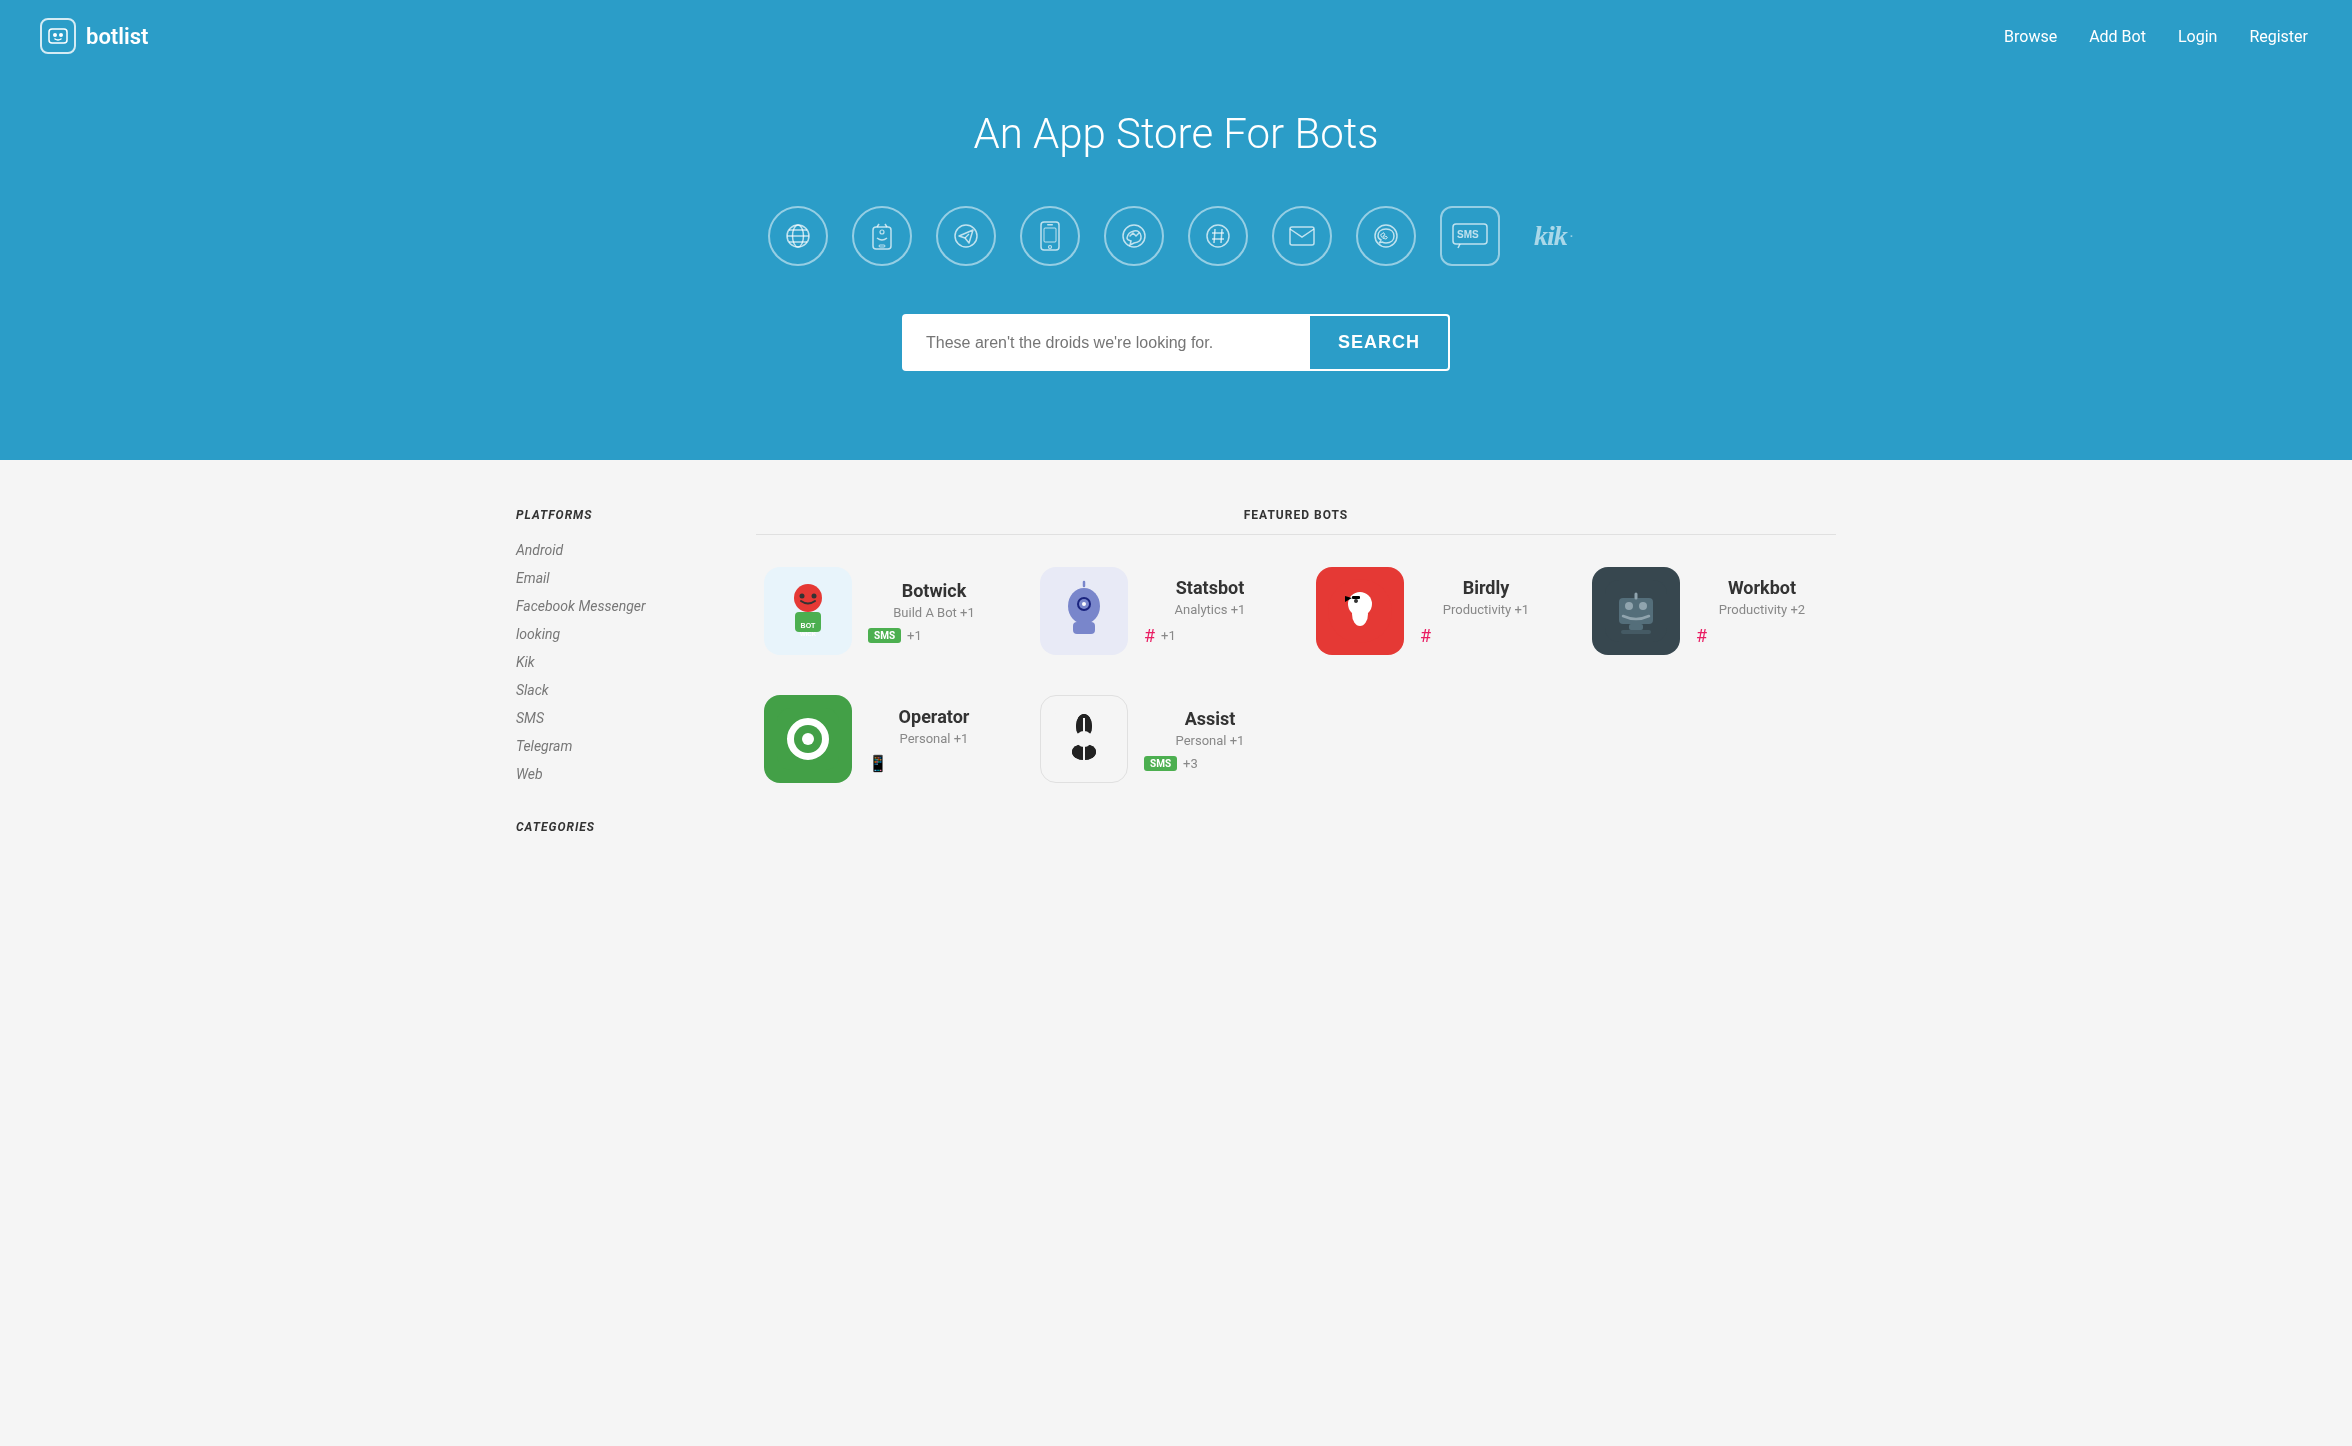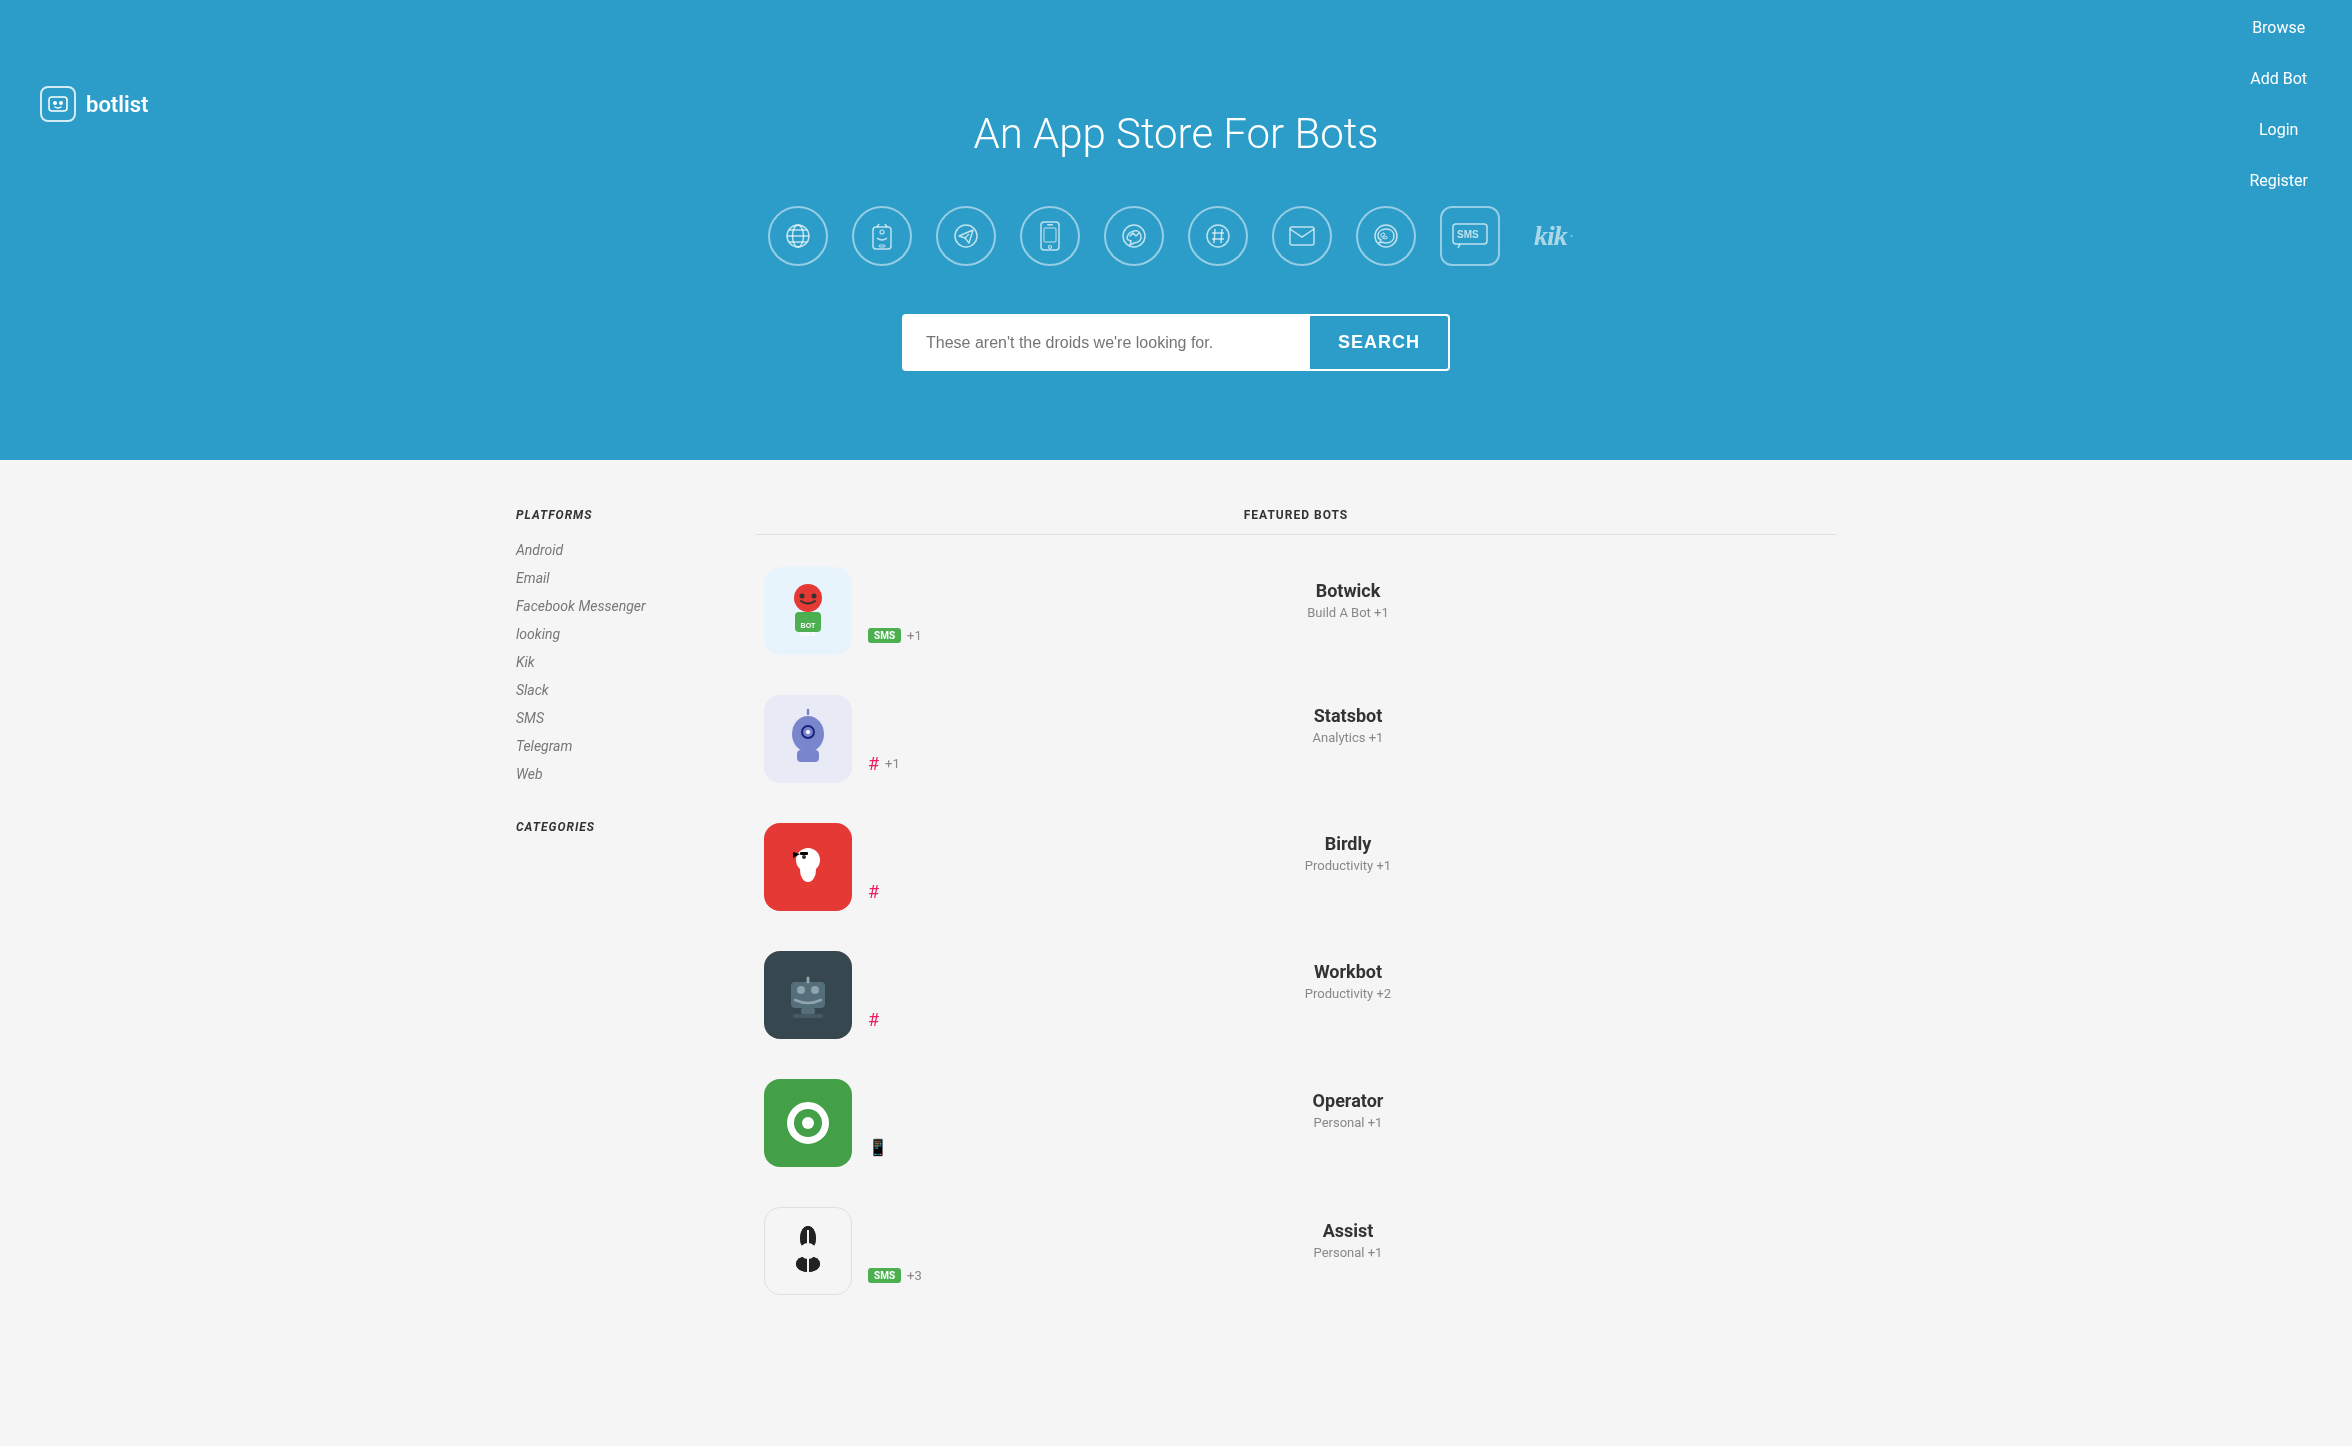--- a/index.html
+++ b/index.html
@@ -27,21 +27,20 @@
     .logo-icon {
       width: 36px; height: 36px;
       border: 2px solid rgba(255,255,255,0.8);
       border-radius: 8px;
       display: flex; align-items: center; justify-content: center;
     }
     .nav {
       display: flex;
       gap: 32px;
       align-items: center;
-      flex-direction: column;
     }
     .nav a {
       color: #fff;
       text-decoration: none;
       font-size: 16px;
       font-weight: 400;
     }
 
     
     .hero {
@@ -153,21 +152,21 @@
       font-weight: 700;
       color: #333;
       letter-spacing: 1px;
       text-transform: uppercase;
       margin-bottom: 24px;
       padding-bottom: 12px;
       border-bottom: 1px solid #e0e0e0;
     }
     .bots-grid {
       display: grid;
-      grid-template-columns: repeat(1, 1fr);
+      grid-template-columns: repeat(4, 1fr);
       gap: 24px;
     }
     .bot-card {
       display: flex;
       align-items: center;
       gap: 16px;
       background: transparent;
       cursor: pointer;
       padding: 8px;
       border-radius: 6px;

